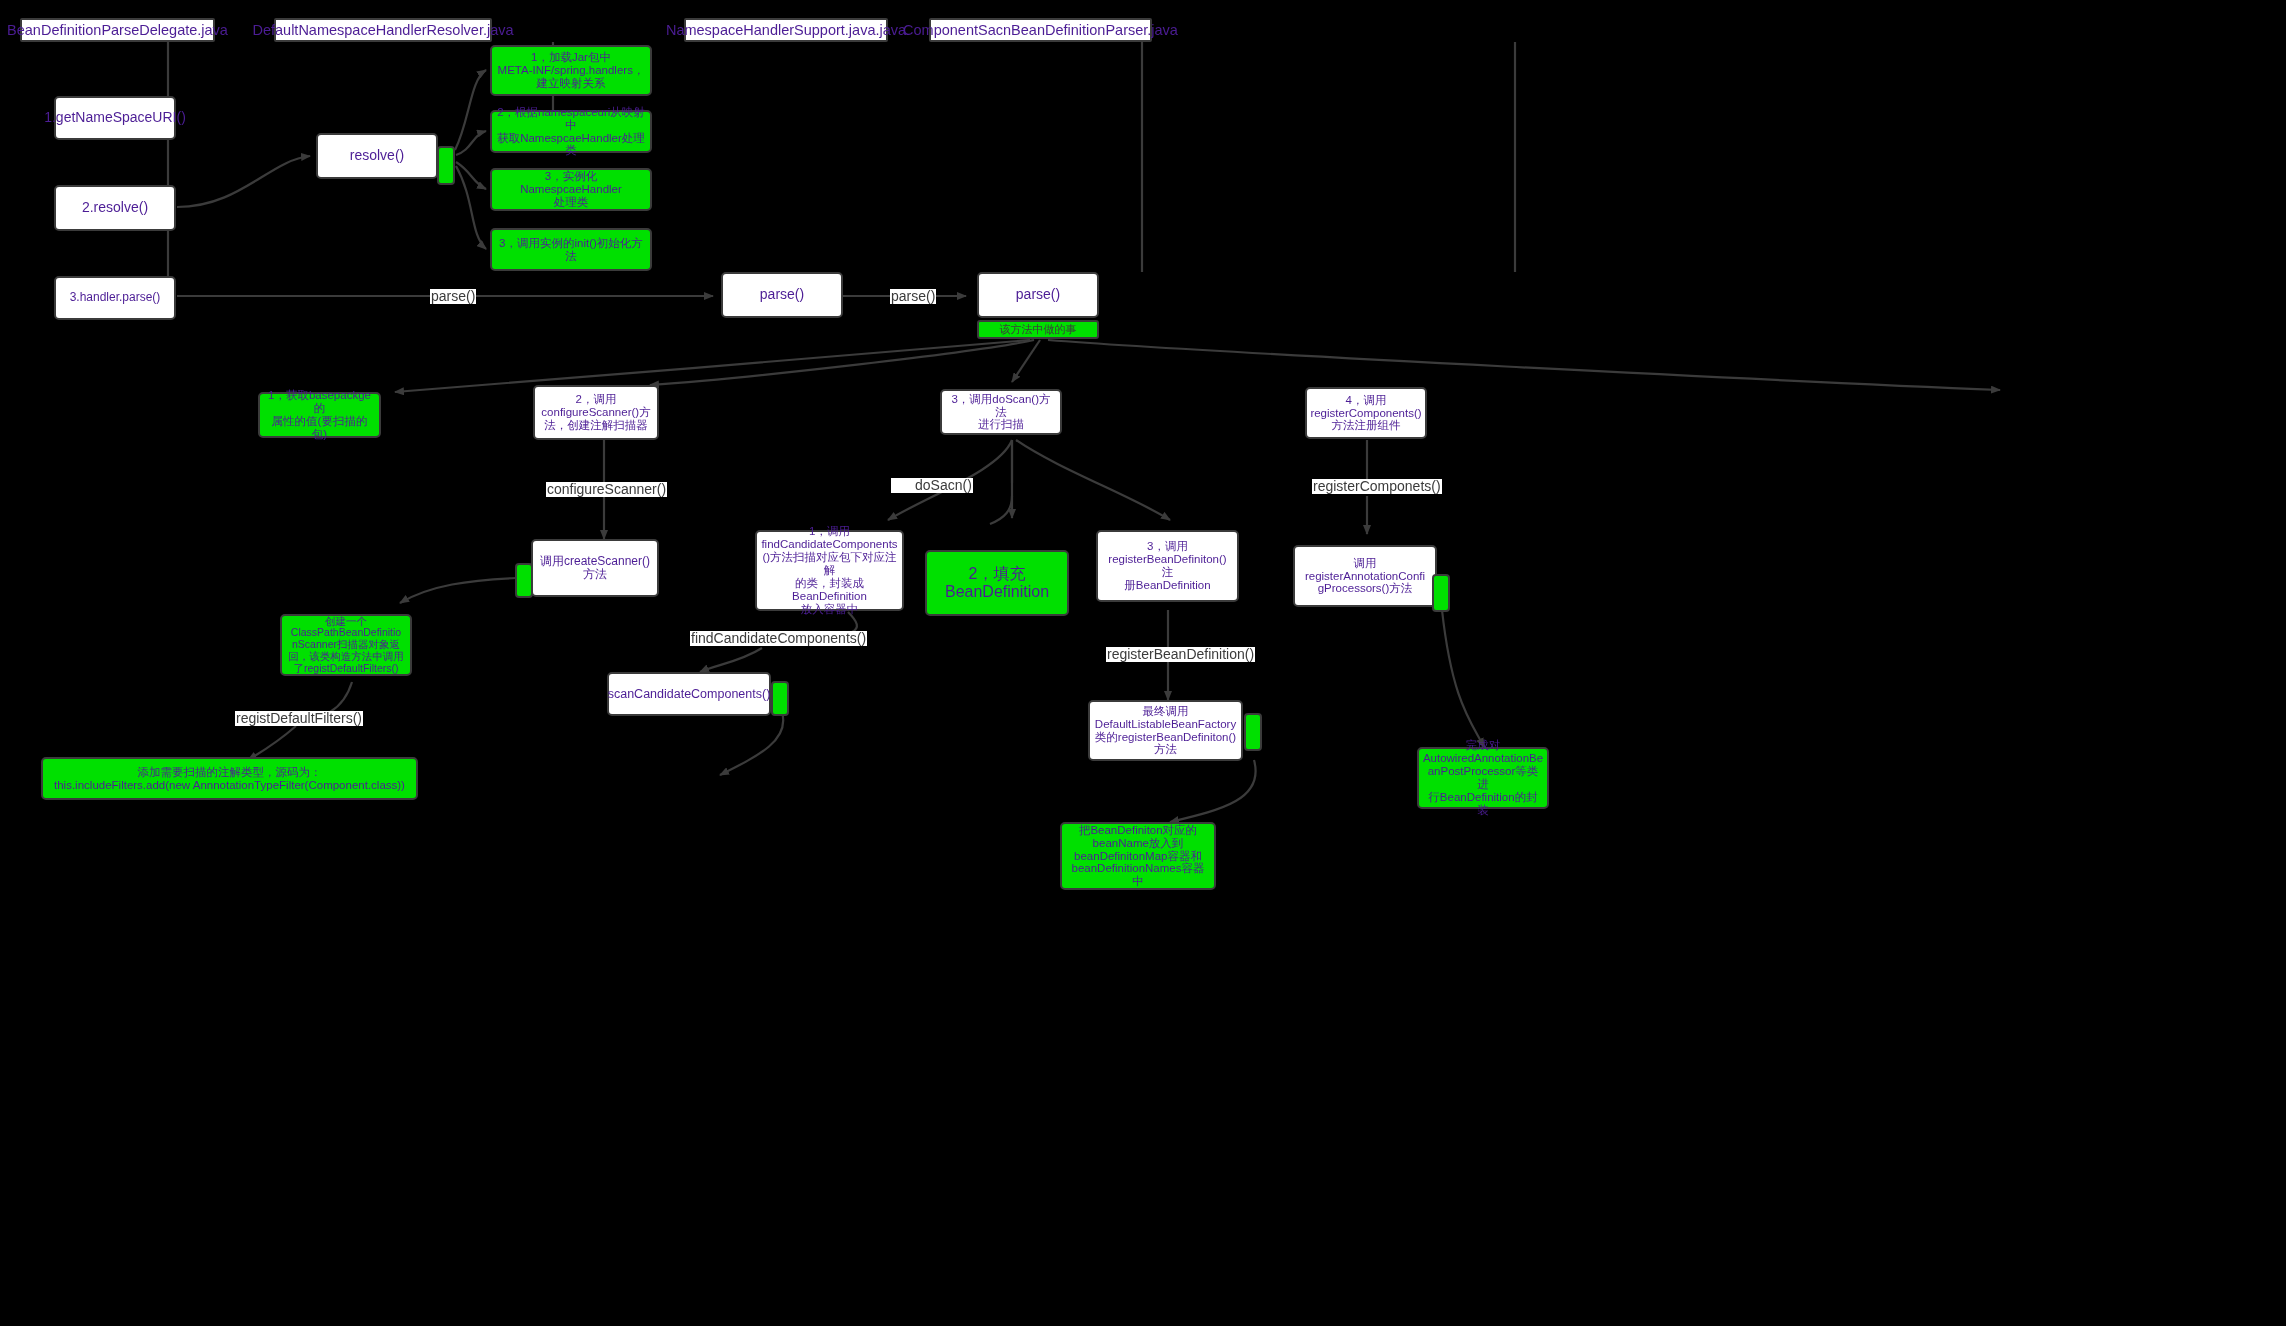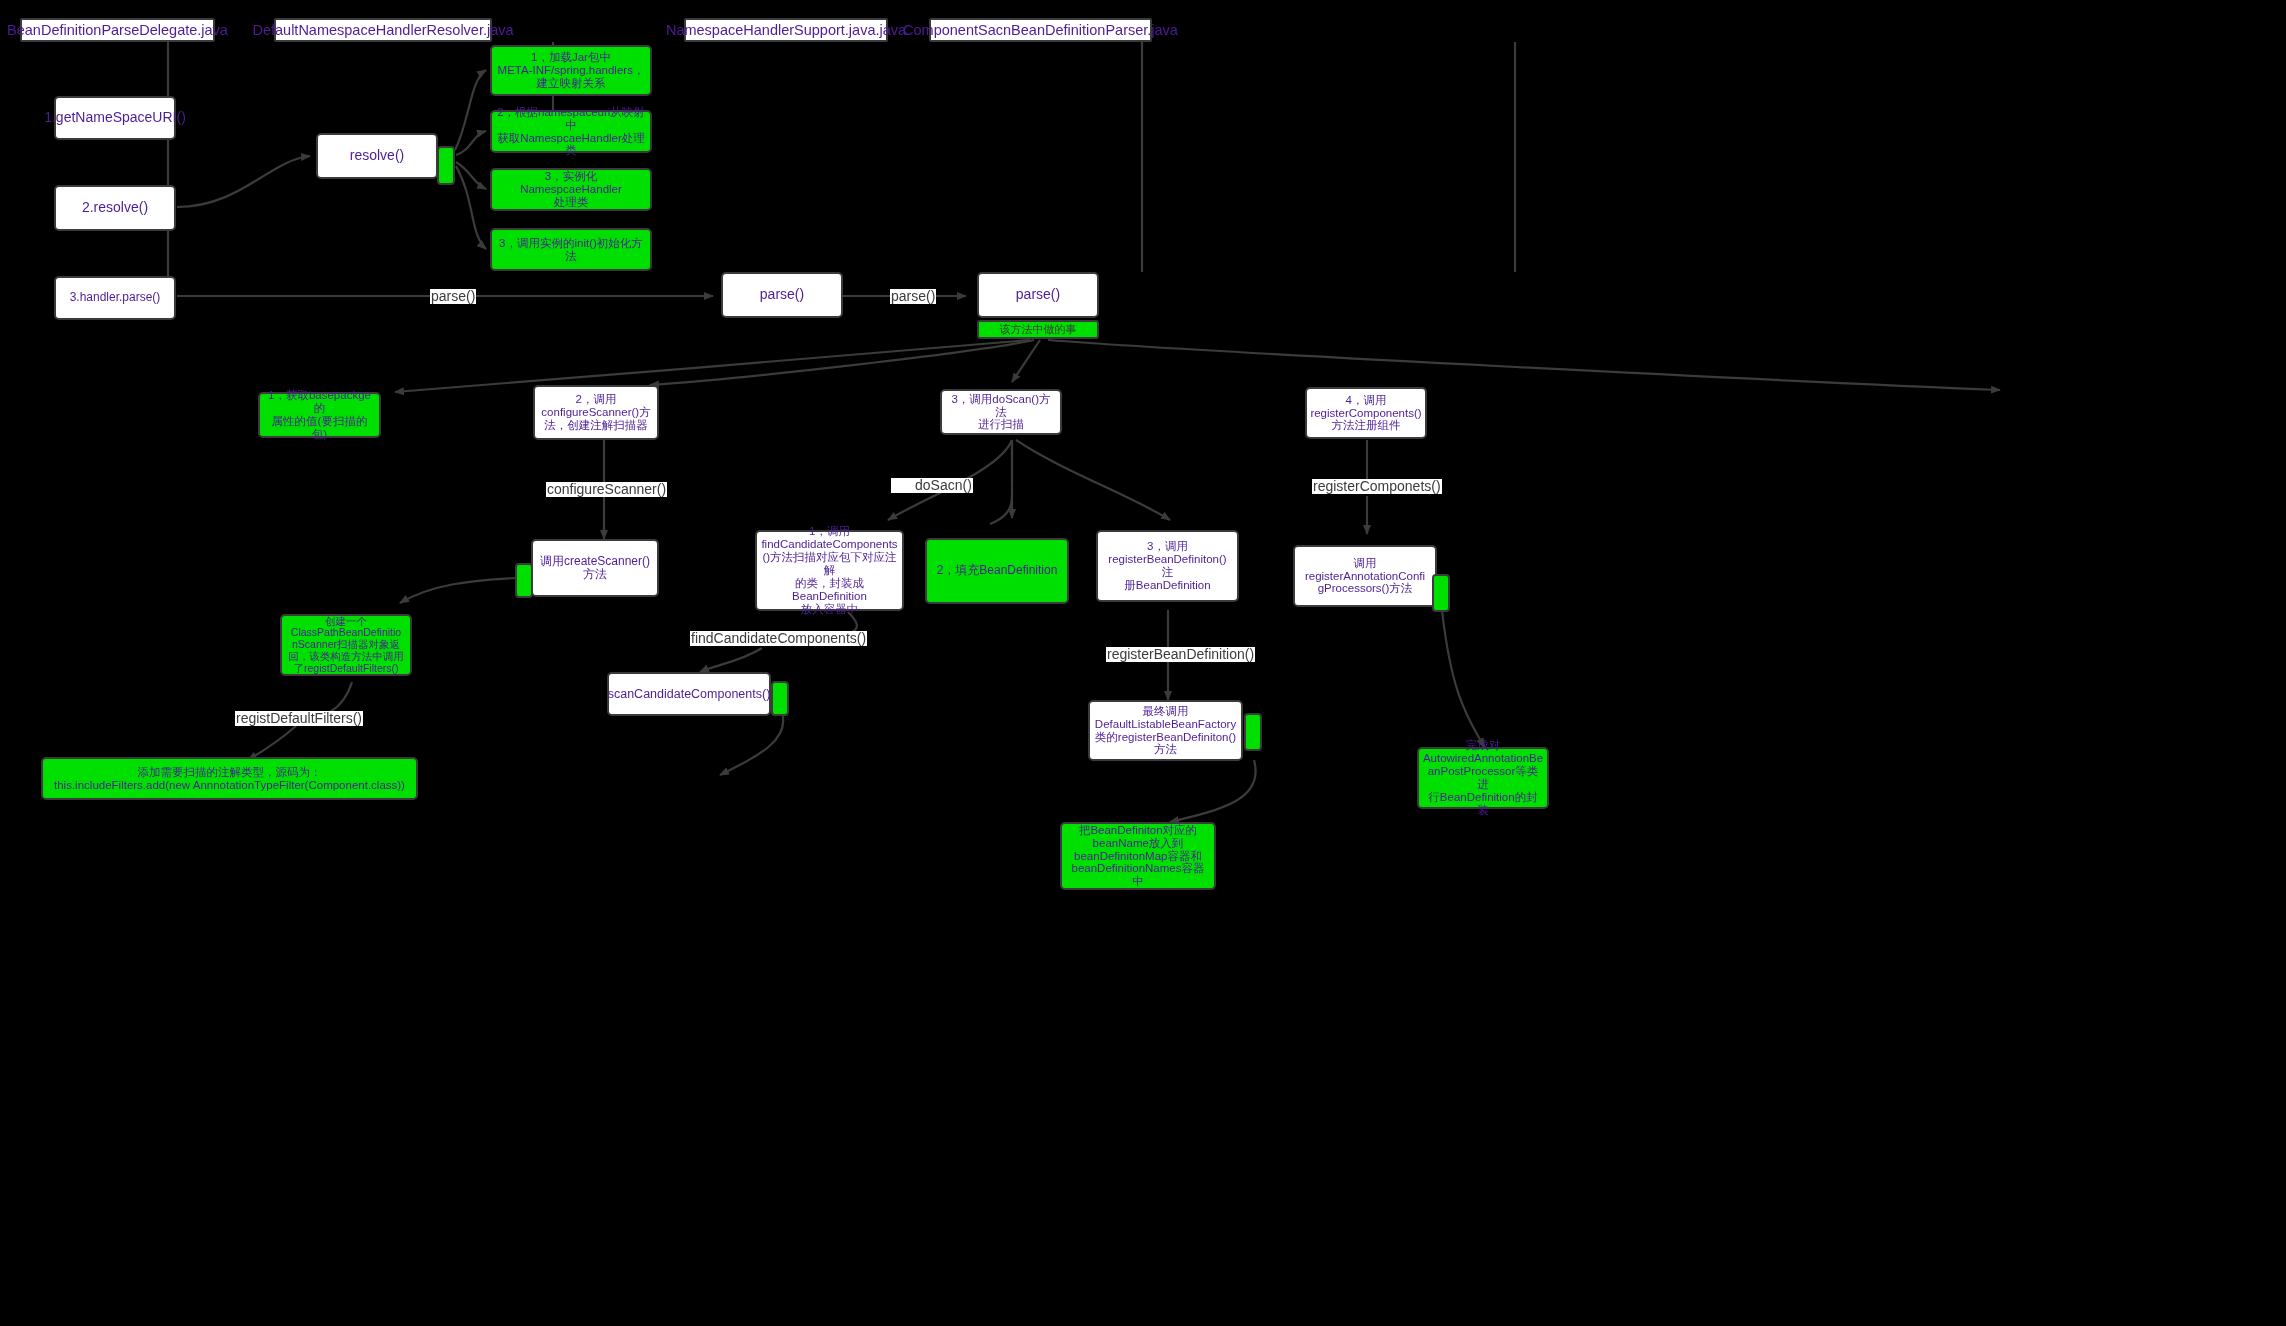--- a/index.html
+++ b/index.html
@@ -201,21 +201,21 @@
   <div class="edge-label" style="left:235px; top:711px;">registDefaultFilters()</div>
 
   <div class="node green" style="left:41px; top:757px; width:377px; height:43px; font-size:11.5px;">添加需要扫描的注解类型，源码为：
 this.includeFilters.add(new AnnnotationTypeFilter(Component.class))</div>
 
   <div class="node white" style="left:755px; top:530px; width:149px; height:81px; font-size:11.5px;">1，调用
 findCandidateComponents
 ()方法扫描对应包下对应注解
 的类，封装成BeanDefinition
 放入容器中</div>
-  <div class="node green" style="left:925px; top:538px; width:144px; height:66px; font-size:12px;">2，填充BeanDefinition</div>
+  <div class="node green" style="left:925px; top:550px; width:144px; height:66px; font-size:16px;">2，填充BeanDefinition</div>
   <div class="node white" style="left:1096px; top:530px; width:143px; height:72px; font-size:11.5px;">3，调用
 registerBeanDefiniton()注
 册BeanDefinition</div>
 
   <div class="edge-label" style="left:690px; top:631px;">findCandidateComponents()</div>
   <div class="edge-label" style="left:1106px; top:647px;">registerBeanDefinition()</div>
 
   <div class="node white" style="left:607px; top:672px; width:164px; height:44px; font-size:12.5px;">scanCandidateComponents()</div>
   <div class="badge" style="left:771px; top:681px; width:14px; height:31px;"></div>
 

